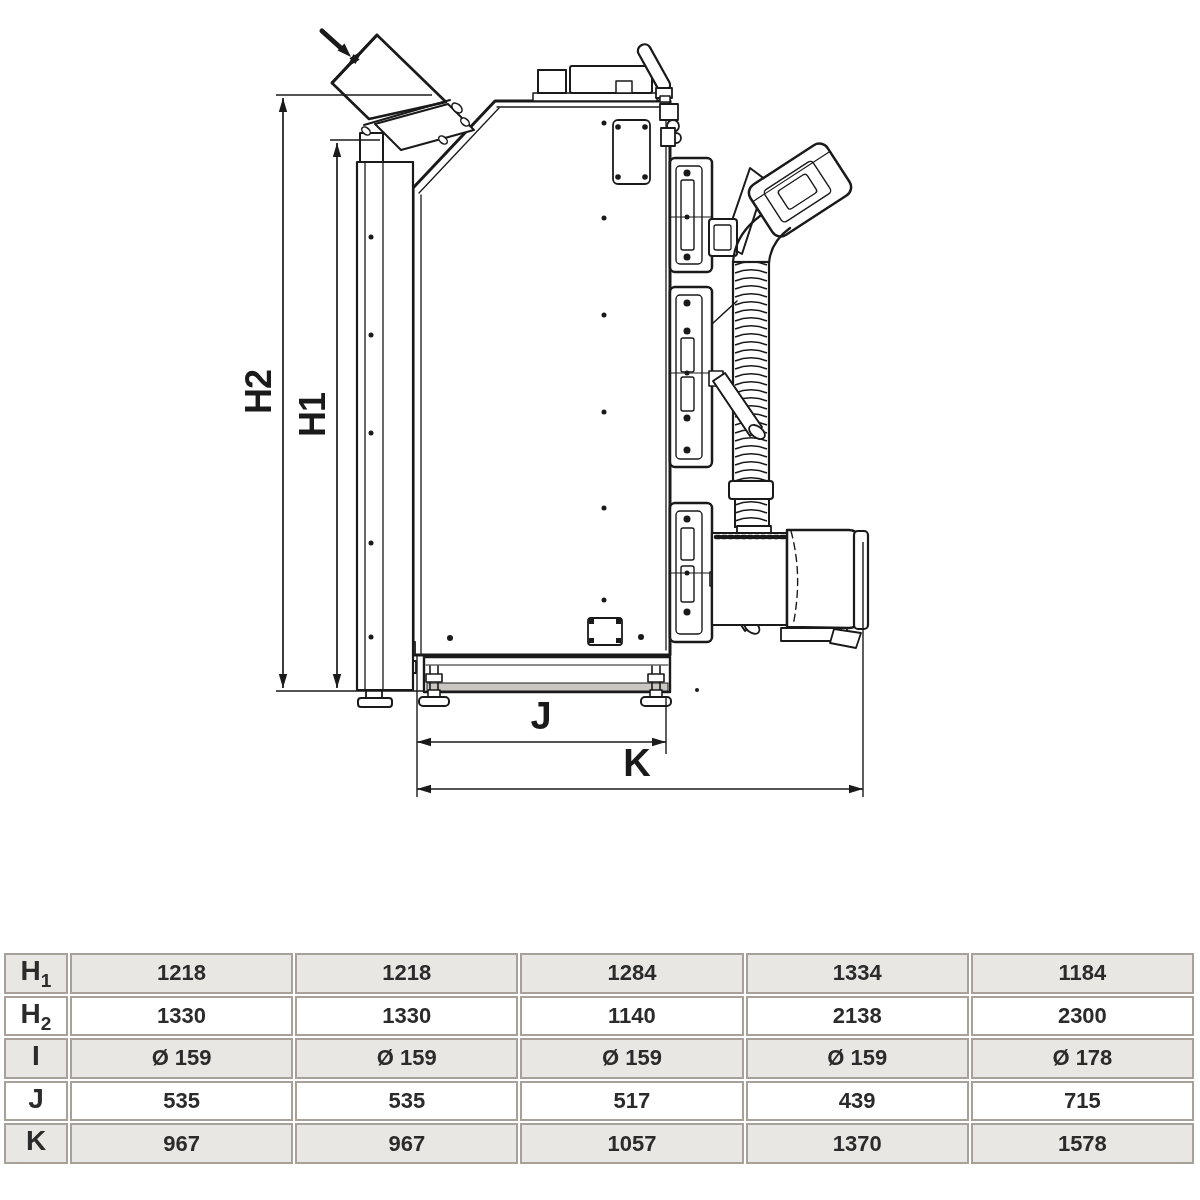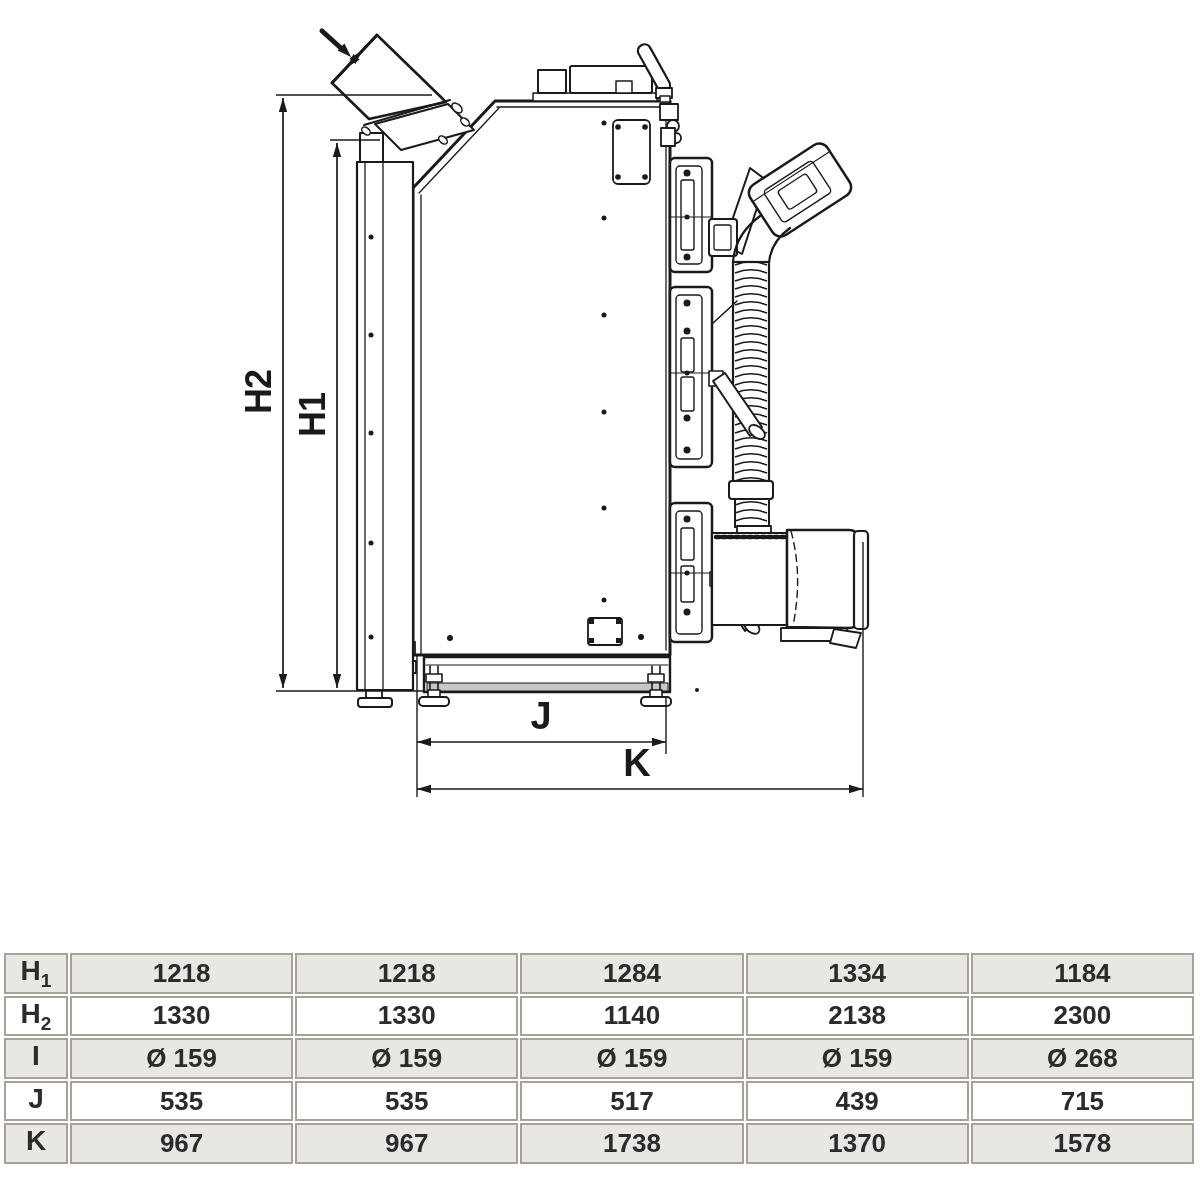--- a/index.html
+++ b/index.html
@@ -11,21 +11,21 @@
   .fw{stroke:#1a1a1a;fill:#ffffff;stroke-linejoin:round;}
   .fb{fill:#1a1a1a;stroke:none;}
   .dim{stroke:#1a1a1a;stroke-width:1.7;fill:none;}
   .ext{stroke:#1a1a1a;stroke-width:1.4;fill:none;}
   .dimlabel{font:bold 36px "Liberation Sans",sans-serif;fill:#1a1a1a;letter-spacing:-1px;}
   .dimlabel2{font:bold 38px "Liberation Sans",sans-serif;fill:#1a1a1a;}
   
   .dim-table{position:absolute;top:951px;left:2px;width:1194px;table-layout:fixed;
              border-collapse:separate;border-spacing:2px;background:#fff;}
   .dim-table td,.dim-table th{border:2px solid #a8a199;height:29px;text-align:center;
-             vertical-align:middle;font-size:26px;color:#2b2b2b;font-weight:600;padding:0;}
+             vertical-align:middle;font-size:22px;color:#2b2b2b;font-weight:600;padding:0;}
   .dim-table th{font-size:28px;font-weight:600;}
   .dim-table tr:nth-child(odd) td,.dim-table tr:nth-child(odd) th{background:#e8e7e3;}
   .dim-table tr:nth-child(even) td,.dim-table tr:nth-child(even) th{background:#fff;}
   .dim-table sub{font-size:68%;}
 </style>
 </head>
 <body>
 
 <div class="stage">
 
@@ -279,34 +279,34 @@
       <td>1140</td>
       <td>2138</td>
       <td>2300</td>
     </tr>
     <tr>
       <th><span>I</span><sub></sub></th>
       <td>Ø 159</td>
       <td>Ø 159</td>
       <td>Ø 159</td>
       <td>Ø 159</td>
-      <td>Ø 268</td>
+      <td>Ø 178</td>
     </tr>
     <tr>
       <th><span>J</span><sub></sub></th>
       <td>535</td>
       <td>535</td>
       <td>517</td>
       <td>439</td>
       <td>715</td>
     </tr>
     <tr>
       <th><span>K</span><sub></sub></th>
       <td>967</td>
       <td>967</td>
-      <td>1738</td>
+      <td>1057</td>
       <td>1370</td>
       <td>1578</td>
     </tr>
   </tbody>
 </table>
 
 </div>
 
 </body></html>

